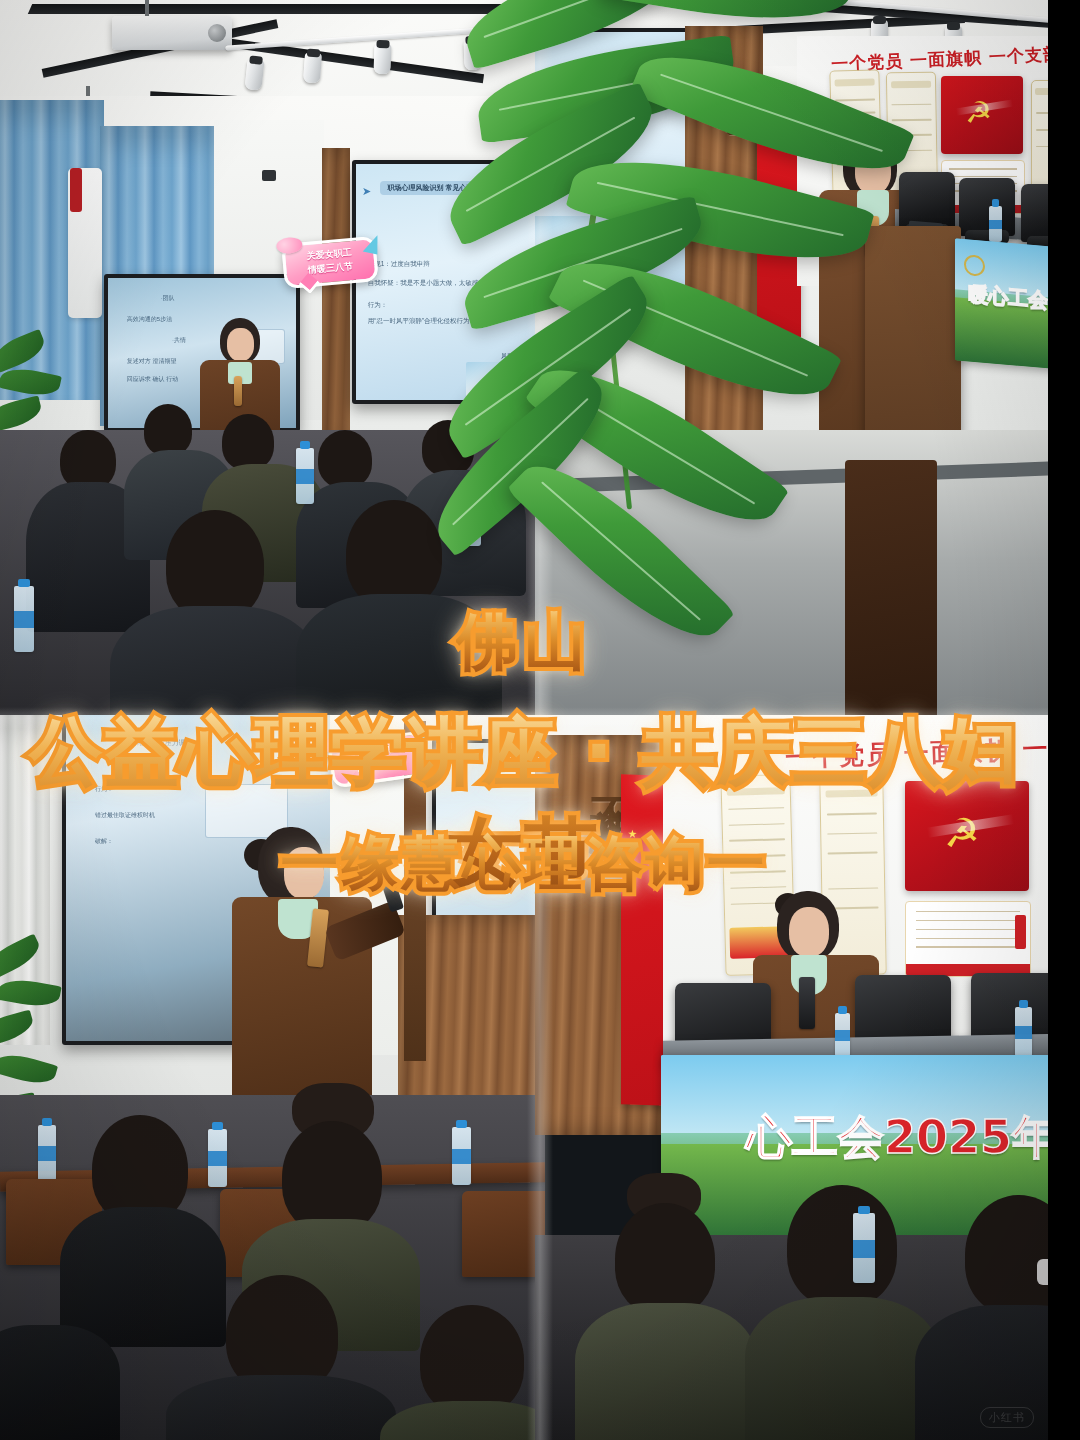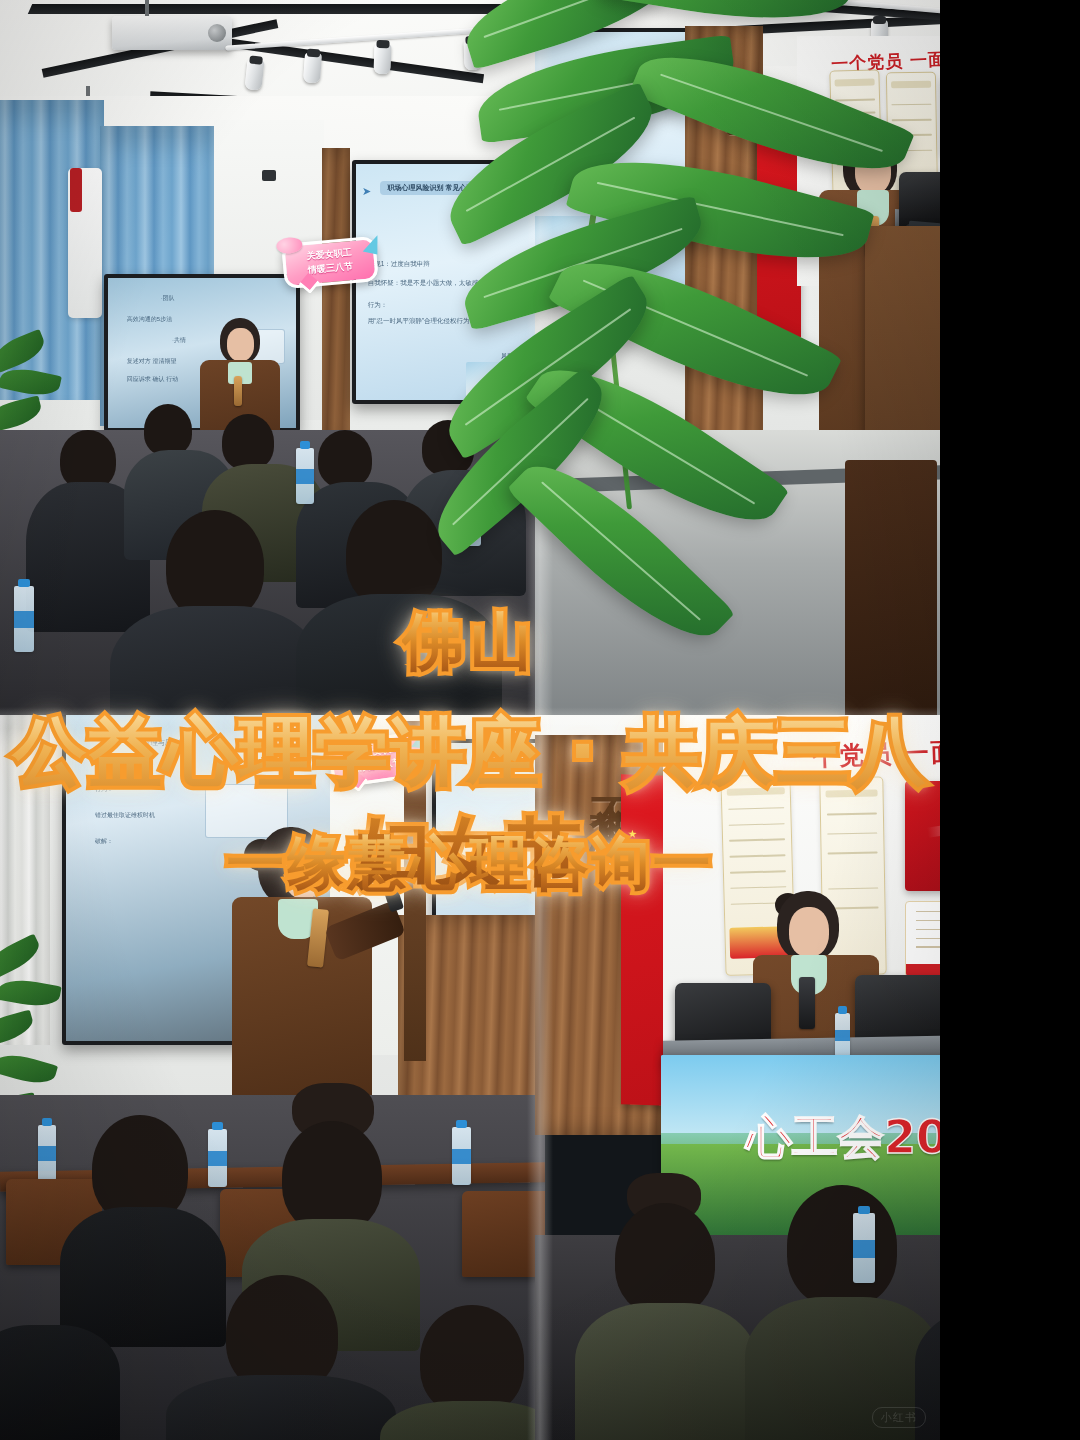--- a/index.html
+++ b/index.html
@@ -1,19 +1,19 @@
 <!DOCTYPE html>
 <html><head>
 <meta charset="utf-8">
 <style>
   html,body{margin:0;padding:0;background:#000;}
   body{font-family:"Liberation Sans","DejaVu Sans",sans-serif;}
 
   .poster{
-    position:relative;width:940px;height:1440px;overflow:hidden;background:#12161a;
+    position:relative;width:1048px;height:1440px;overflow:hidden;background:#12161a;
   }
 
   
   .quad{position:absolute;overflow:hidden;}
   .q-tl{left:0;top:0;width:545px;height:720px;}
   .q-tr{left:535px;top:0;width:545px;height:720px;}
   .q-bl{left:0;top:715px;width:545px;height:725px;}
   .q-br{left:535px;top:715px;width:545px;height:725px;}
 
   

